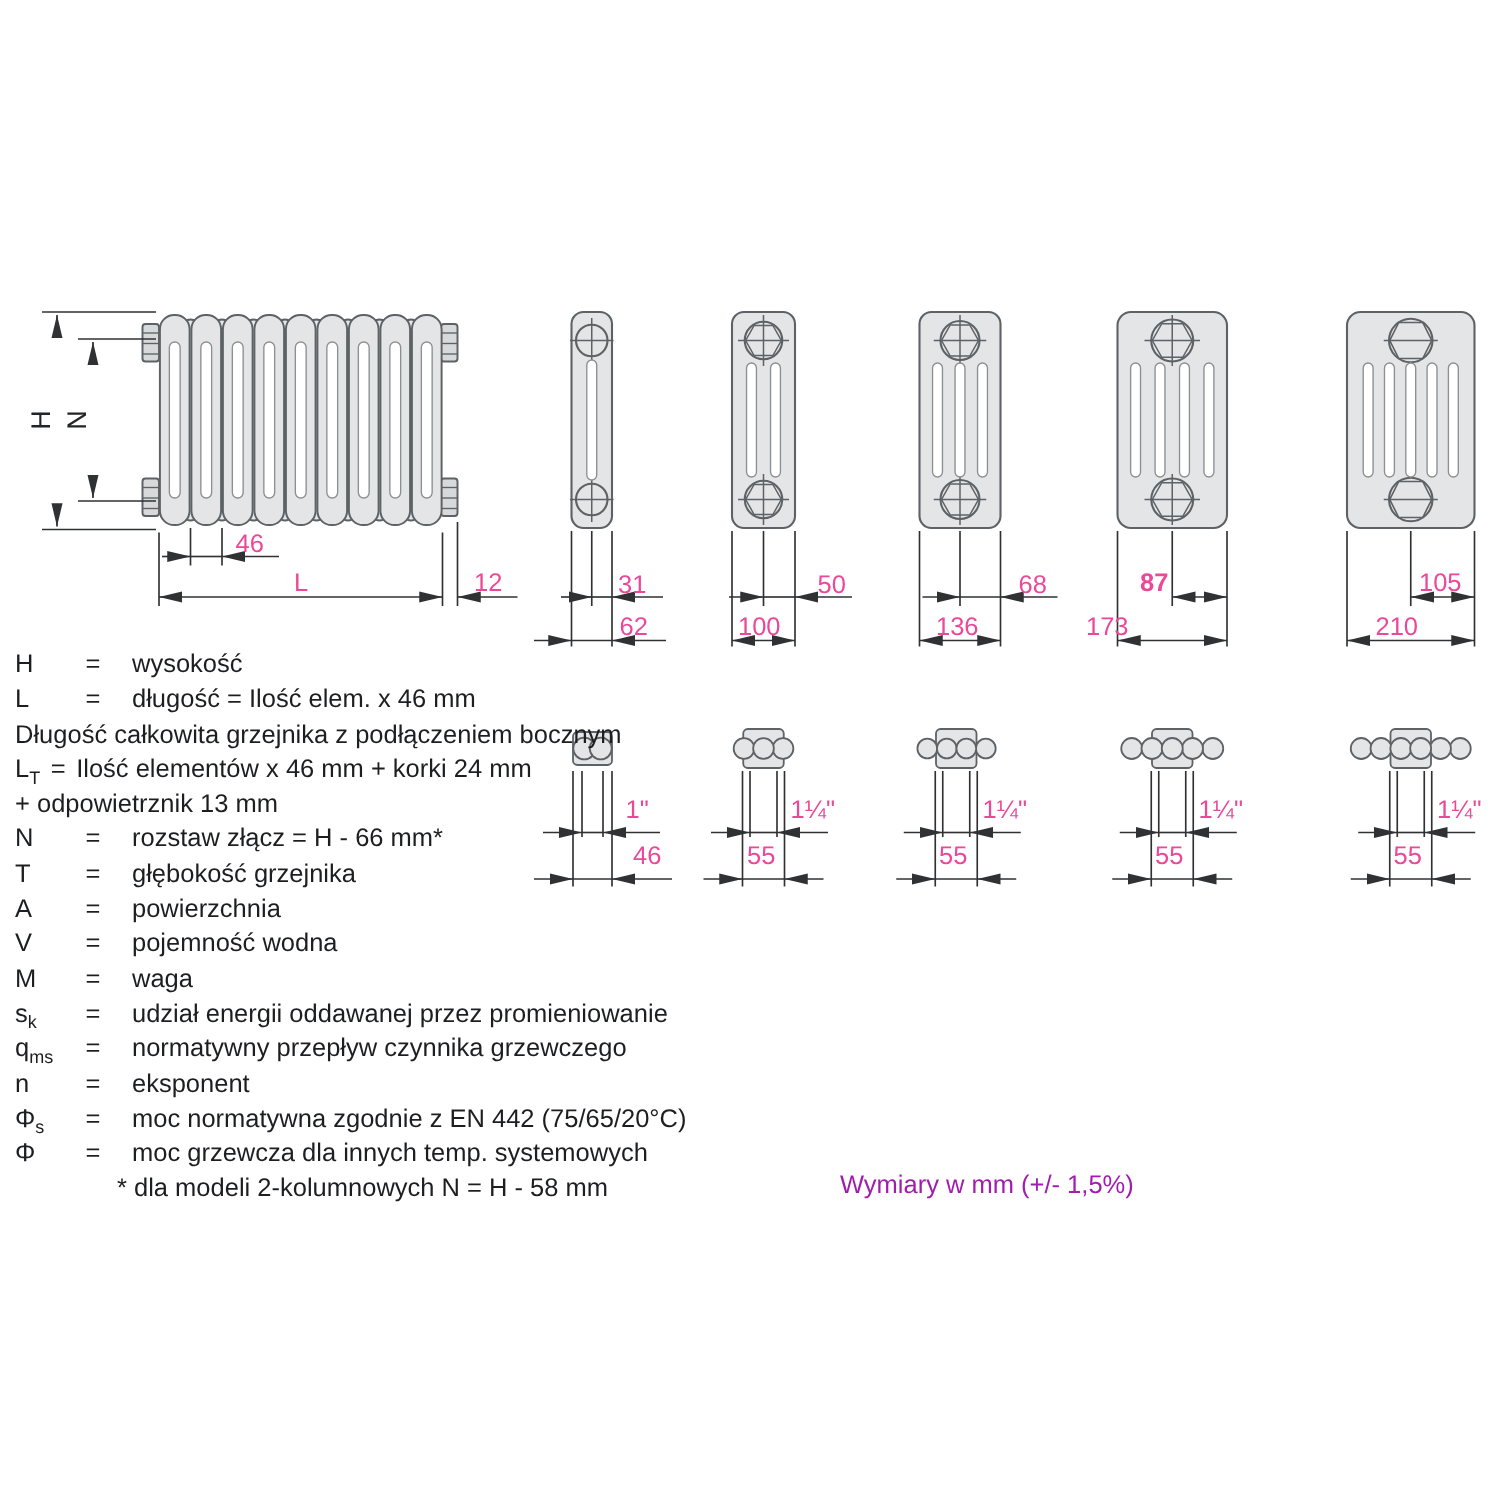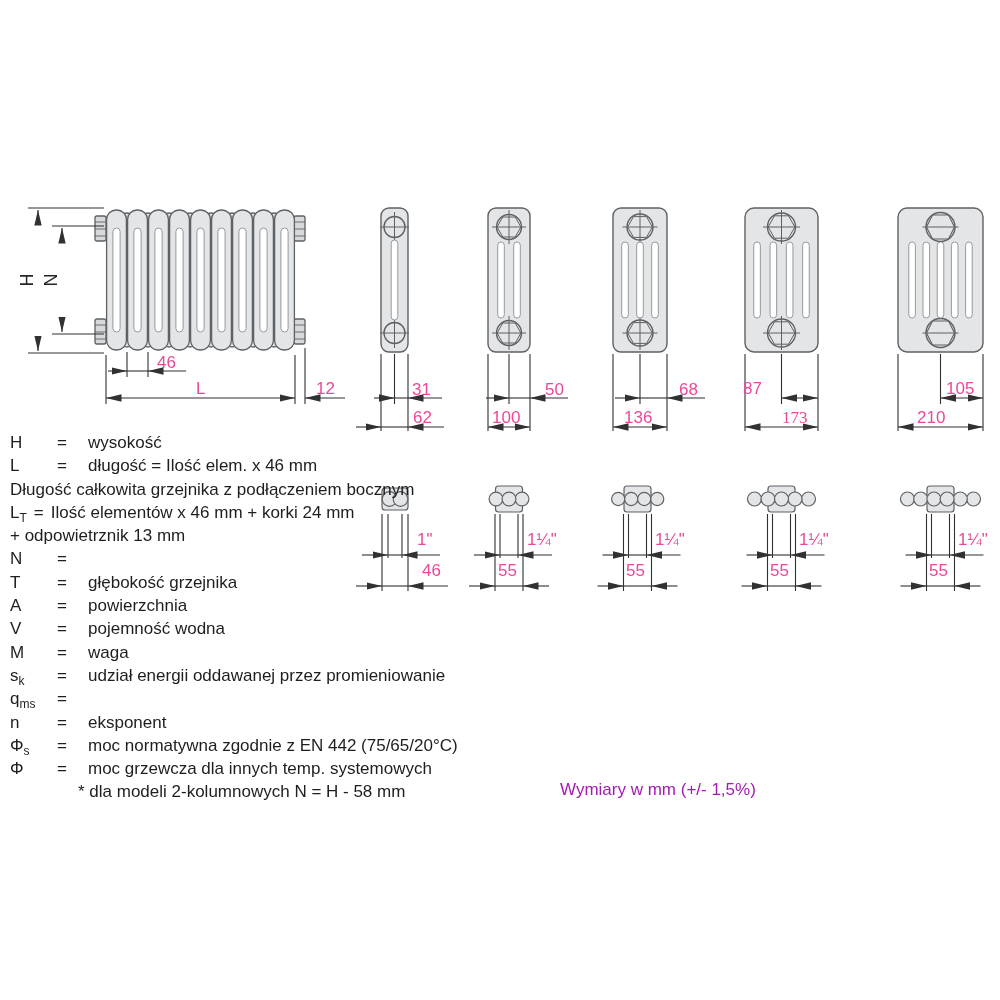--- a/index.html
+++ b/index.html
@@ -349,22 +349,22 @@
 <span class="dim" style="left:157px;top:354px;">46</span>
 <span class="dim" style="left:196px;top:380px;">L</span>
 <span class="dim" style="left:316px;top:380px;">12</span>
 
 <span class="dim" style="left:412px;top:381px;">31</span>
 <span class="dim" style="left:413px;top:409px;">62</span>
 <span class="dim" style="left:545px;top:381px;">50</span>
 <span class="dim" style="left:492px;top:409px;">100</span>
 <span class="dim" style="left:679px;top:381px;">68</span>
 <span class="dim" style="left:624px;top:409px;">136</span>
-<span class="dim" style="left:743px;top:380px;">87</span>
-<span class="dim" style="left:782px;top:409px;font-family:Liberation Serif, serif;">173</span>
+<span class="dim" style="left:760px;top:380px;font-weight:bold;">87</span>
+<span class="dim" style="left:724px;top:409px;">173</span>
 <span class="dim" style="left:946px;top:380px;">105</span>
 <span class="dim" style="left:917px;top:409px;">210</span>
 
 <span class="dim" style="left:417px;top:531px;">1"</span>
 <span class="dim" style="left:422px;top:562px;">46</span>
 <span class="dim" style="left:527px;top:531px;">1¼"</span>
 <span class="dim" style="left:498px;top:562px;">55</span>
 <span class="dim" style="left:655px;top:531px;">1¼"</span>
 <span class="dim" style="left:626px;top:562px;">55</span>
 <span class="dim" style="left:799px;top:531px;">1¼"</span>
@@ -390,20 +390,21 @@
     <span class="sym"><span>L</span><sub>T</sub></span>
     <span class="eq">=</span>
     <span class="desc">Ilość elementów x 46 mm + korki 24 mm</span>
   </div>
   <div class="lrow free">
     <span class="desc">+ odpowietrznik 13 mm</span>
   </div>
   <div class="lrow">
     <span class="sym"><span>N</span></span>
     <span class="eq">=</span>
+    <span class="desc">rozstaw złącz = H - 66 mm*</span>
   </div>
   <div class="lrow">
     <span class="sym"><span>T</span></span>
     <span class="eq">=</span>
     <span class="desc">głębokość grzejnika</span>
   </div>
   <div class="lrow">
     <span class="sym"><span>A</span></span>
     <span class="eq">=</span>
     <span class="desc">powierzchnia</span>
@@ -419,20 +420,21 @@
     <span class="desc">waga</span>
   </div>
   <div class="lrow">
     <span class="sym"><span>s</span><sub>k</sub></span>
     <span class="eq">=</span>
     <span class="desc">udział energii oddawanej przez promieniowanie</span>
   </div>
   <div class="lrow">
     <span class="sym"><span>q</span><sub>ms</sub></span>
     <span class="eq">=</span>
+    <span class="desc">normatywny przepływ czynnika grzewczego</span>
   </div>
   <div class="lrow">
     <span class="sym"><span>n</span></span>
     <span class="eq">=</span>
     <span class="desc">eksponent</span>
   </div>
   <div class="lrow">
     <span class="sym"><span>Φ</span><sub>s</sub></span>
     <span class="eq">=</span>
     <span class="desc">moc normatywna zgodnie z EN 442 (75/65/20°C)</span>

